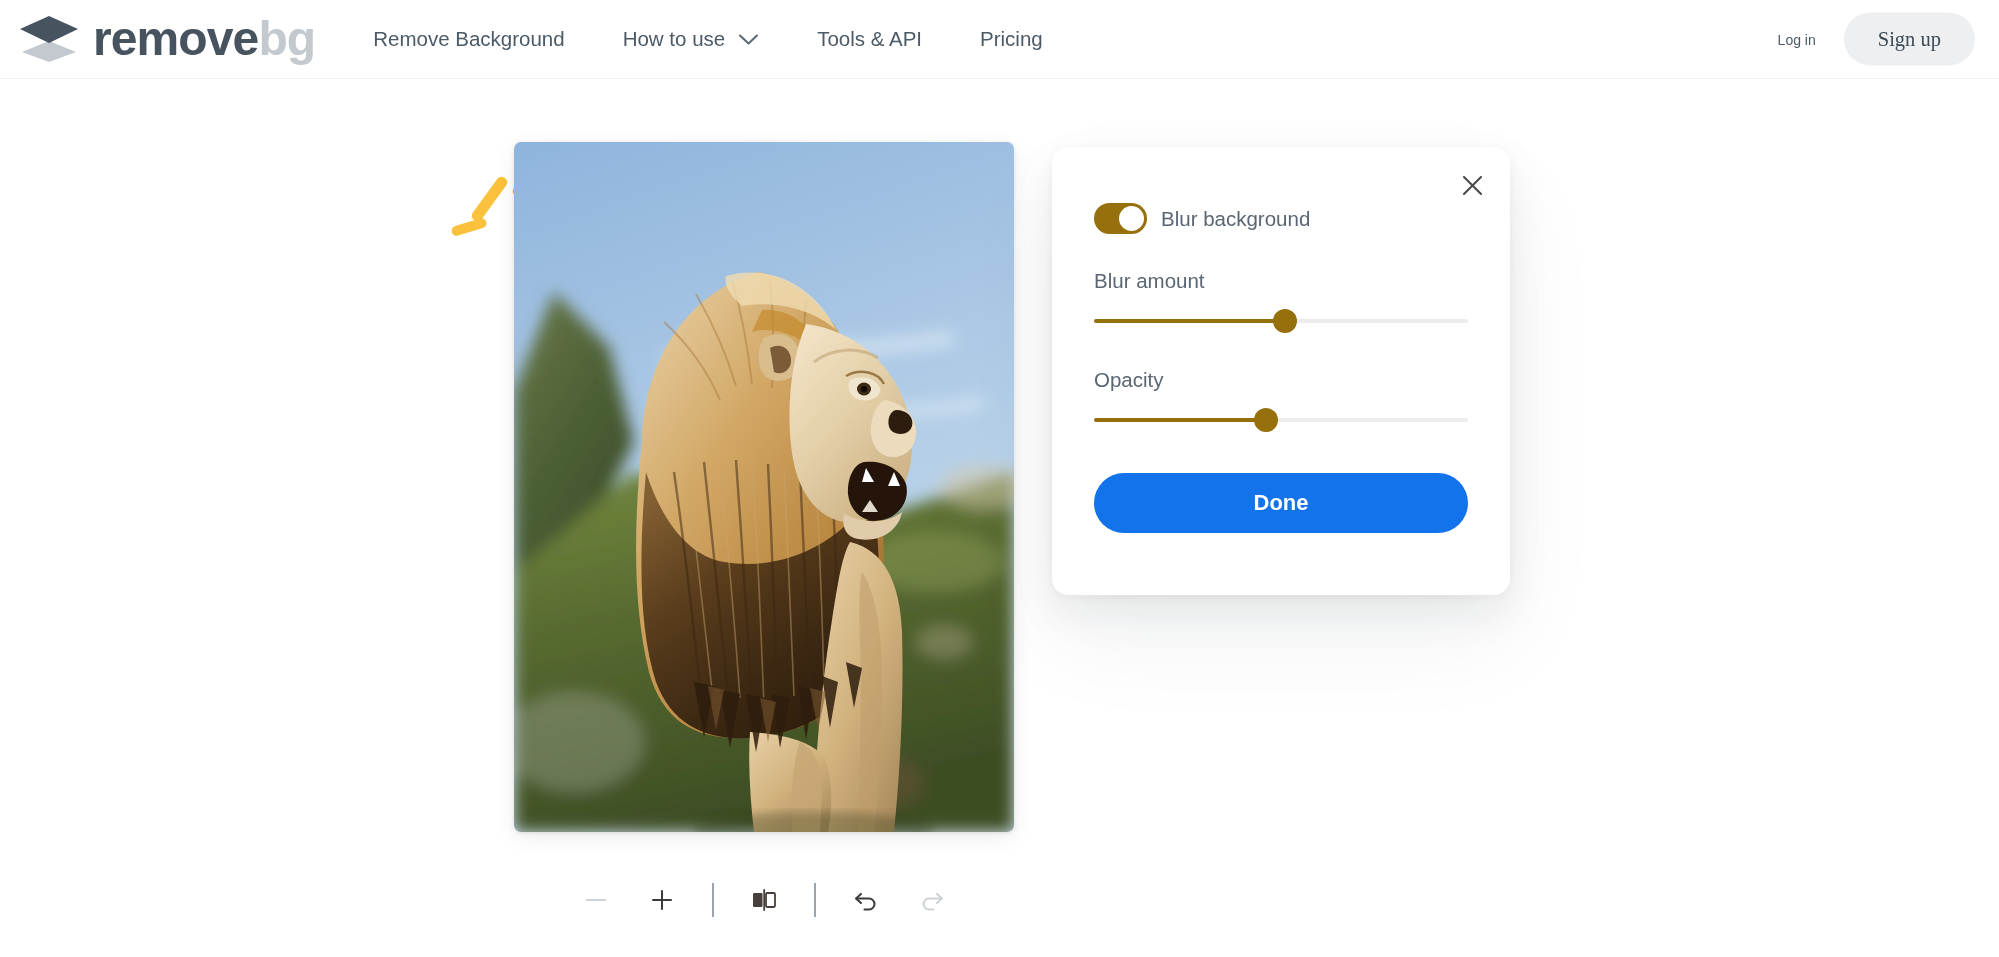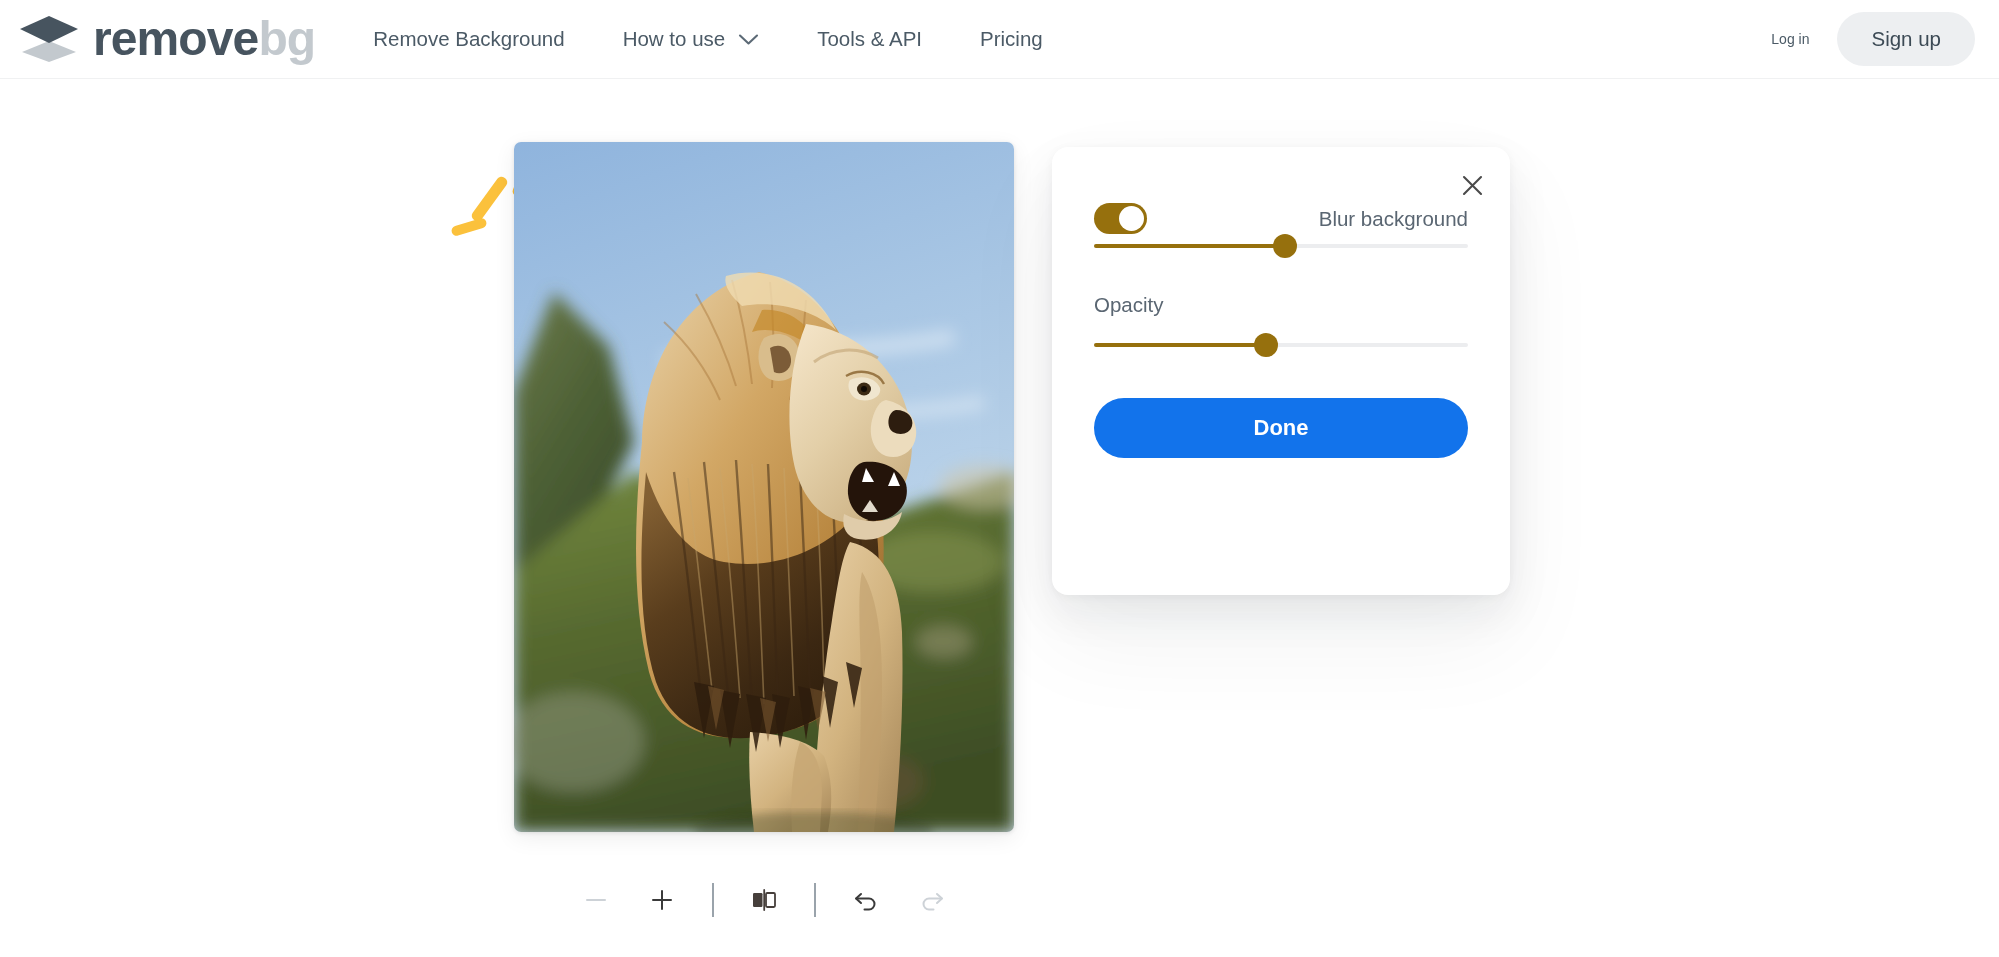--- a/index.html
+++ b/index.html
@@ -44,21 +44,21 @@
     display: flex; align-items: center; gap: 10px;
   }
   .login-link {
     font-size: 14px; color: #4b5a66;
     padding: 10px 18px; cursor: pointer; white-space: nowrap;
   }
   .signup-btn {
     font-size: 20.5px; color: #3c4a55; font-weight: 400;
     background: #edeff1; border: none; border-radius: 999px;
     padding: 15px 34px; cursor: pointer; white-space: nowrap;
-    font-family: Liberation Sans, sans-serif;
+    font-family: Liberation Serif, serif;
   }
 
   
   .stage { position: absolute; top: 79px; left: 0; width: 1999px; height: 878px; background: #ffffff; }
 
   
   .sparkle { position: absolute; left: 462px; top: 92px; width: 70px; height: 62px; }
   .spark {
     position: absolute; background: #fbc13c; border-radius: 5px;
   }
@@ -87,21 +87,21 @@
   .panel-close {
     position: absolute; right: 18px; top: 18px;
     width: 40px; height: 40px;
     display: flex; align-items: center; justify-content: center;
     cursor: pointer; border-radius: 6px;
   }
   .panel-close svg { width: 23px; height: 23px; display: block; }
 
   .panel-body { padding: 56px 42px 0 42px; }
 
-  .switch-row { display: flex; align-items: center; gap: 14px; justify-content: space-between; }
+  .switch-row { display: flex; align-items: center; gap: 14px; }
   .switch {
     width: 53px; height: 31px; border-radius: 999px;
     background: #96700d; position: relative;
     cursor: pointer; flex: none;
   }
   .switch .knob {
     position: absolute; top: 3px; right: 3px;
     width: 25px; height: 25px; border-radius: 50%;
     background: #ffffff;
   }
@@ -358,20 +358,21 @@
 
     <div class="panel-body">
 
       <div class="switch-row">
         <div class="switch" style="background: rgb(150, 112, 13);">
           <div class="knob"></div>
         </div>
         <span class="switch-label">Blur background</span>
       </div>
 
+      <div class="field-label">Blur amount</div>
       <div class="slider">
         <div class="slider-track"></div>
         <div class="slider-fill" id="blurFill" style="width: 51%; background: rgb(150, 112, 13);"></div>
         <div class="slider-thumb" id="blurThumb" style="left: 51%; background: rgb(150, 112, 13);"></div>
       </div>
 
 
       <div class="field-label">Opacity</div>
       <div class="slider">
         <div class="slider-track"></div>

